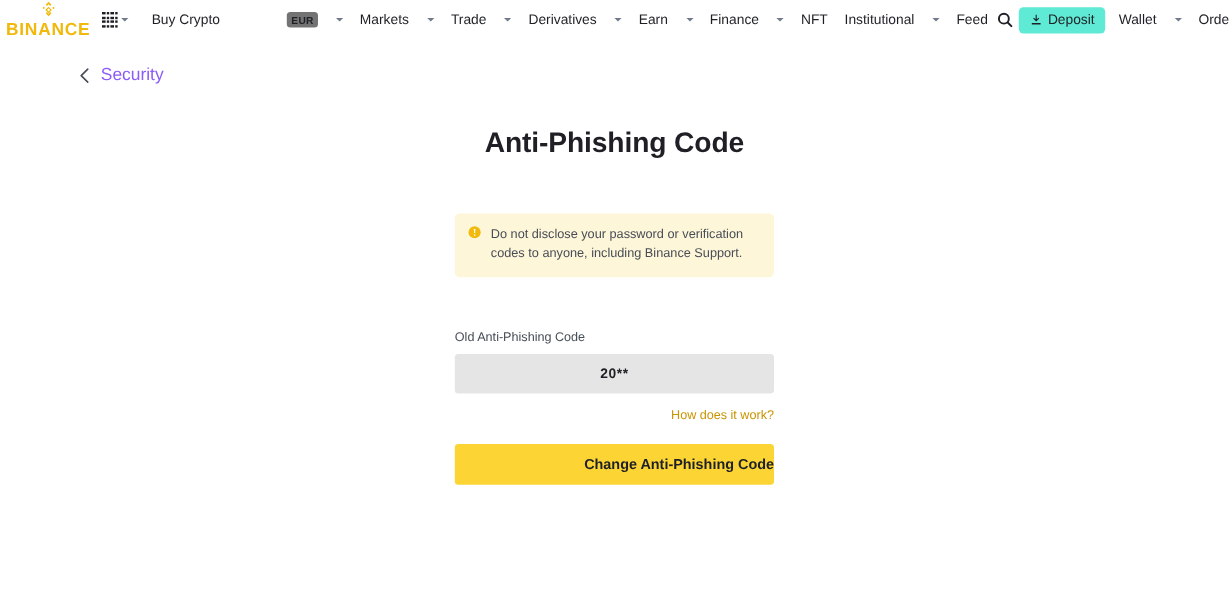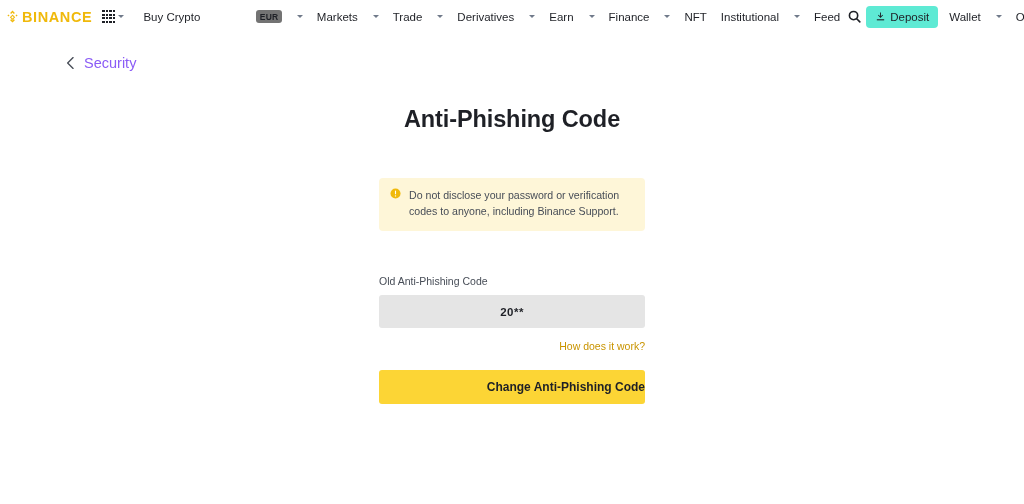--- a/index.html
+++ b/index.html
@@ -17,20 +17,21 @@
     display: flex;
     align-items: center;
     padding: 0 8px 0 5px;
     background: #ffffff;
     font-size: 11.5px;
     white-space: nowrap;
   }
   .logo {
     display: flex; align-items: center; gap: 2px;
     margin-right: 10px;
+    flex-direction: column;
   }
   .logo-mark { width: 15px; height: 15px; display: block; }
   .logo-text {
     font-size: 14.5px; font-weight: 700; letter-spacing: 0.6px;
     color: #F0B90B;
   }
   .grid-menu {
     display: flex; align-items: center; gap: 3px;
     margin-right: 12px; cursor: pointer;
   }

